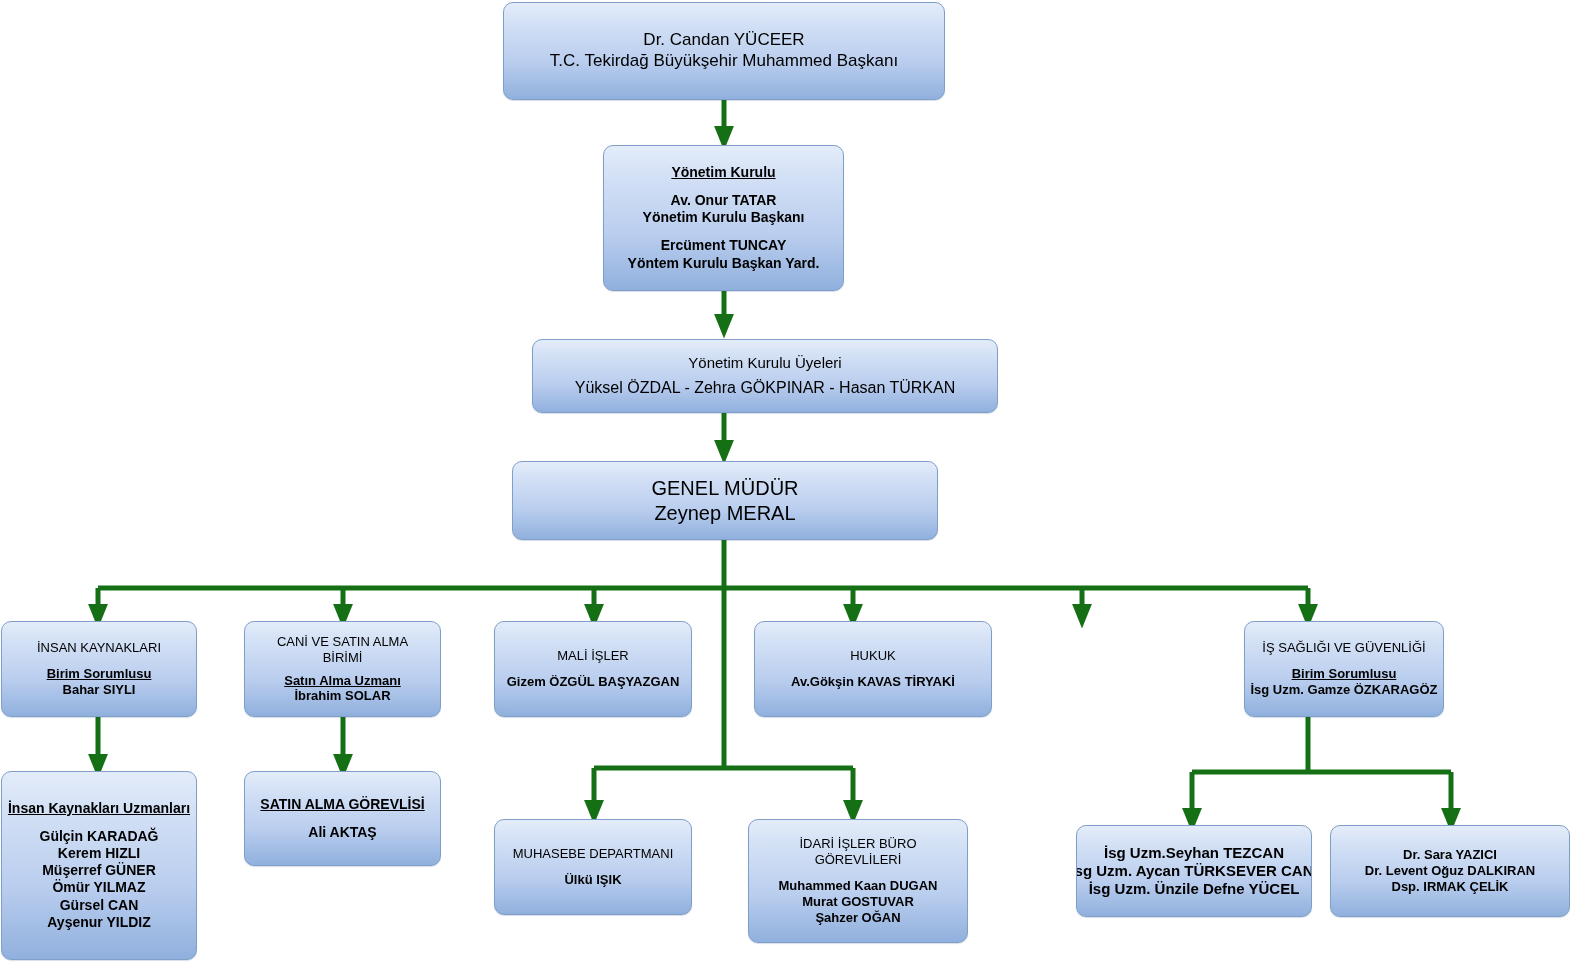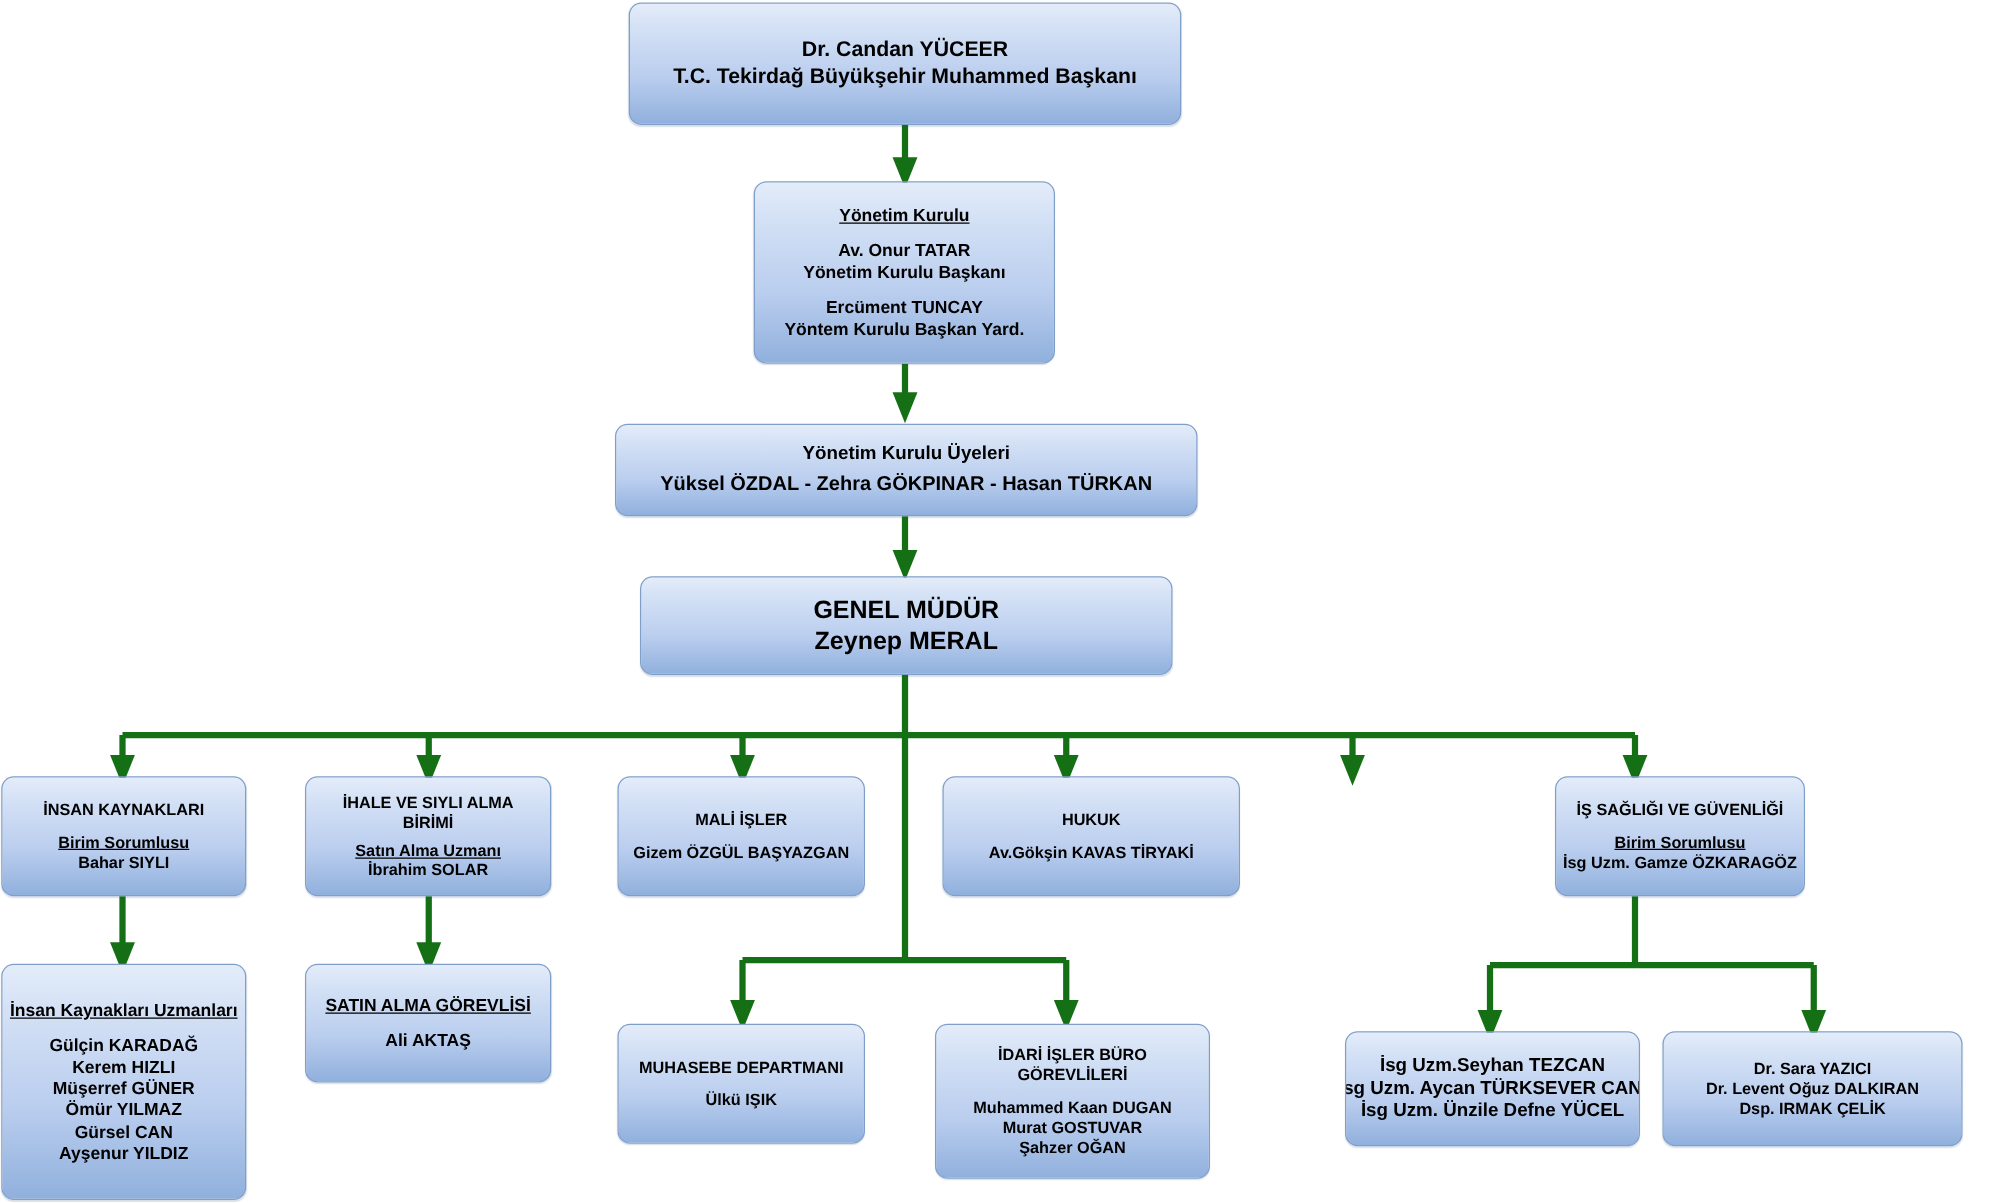--- a/index.html
+++ b/index.html
@@ -42,37 +42,37 @@
     justify-content: center;
     line-height: 1.22;
     box-shadow: 0 1px 1px rgba(40,70,120,0.18);
     overflow: hidden;
   }
   .node .ln {
     display: block;
     white-space: nowrap;
   }
   .node .ttl {
-    font-weight: bold;
+    font-weight: normal;
   }
   .node .uline {
     text-decoration: underline;
     font-weight: bold;
   }
   .node .gap {
     display: block;
     height: 0.78em;
   }
   .node .sub {
     font-weight: bold;
   }
 
   
   .f17 { font-size: 17px; }
-  .f15 { font-size: 15px; }
+  .f15 { font-size: 15px; margin-left: 40px; }
   .f14 { font-size: 14px; }
   .f13 { font-size: 13px; }
   .f125 { font-size: 15px; }
   .f20 { font-size: 20px; }
 </style>
 </head>
 <body>
 
 <div id="chart">
 
@@ -143,21 +143,21 @@
   </div>
 
   <div class="node f13" style="left:1px; top:621px; width:196px; height:96px;">
     <span class="ln ttl">İNSAN KAYNAKLARI</span>
     <span class="gap"></span>
     <span class="ln uline">Birim Sorumlusu</span>
     <span class="ln sub">Bahar SIYLI</span>
   </div>
 
   <div class="node f13" style="left:244px; top:621px; width:197px; height:96px;">
-    <span class="ln ttl">İHALE VE SIYLI ALMA</span>
+    <span class="ln ttl">CANİ VE SATIN ALMA</span>
     <span class="ln ttl">BİRİMİ</span>
     <span class="gap" style="height:0.55em;"></span>
     <span class="ln uline">Satın Alma Uzmanı</span>
     <span class="ln sub">İbrahim SOLAR</span>
   </div>
 
   <div class="node f13" style="left:494px; top:621px; width:198px; height:96px;">
     <span class="ln ttl">MALİ İŞLER</span>
     <span class="gap"></span>
     <span class="ln sub">Gizem ÖZGÜL BAŞYAZGAN</span>

